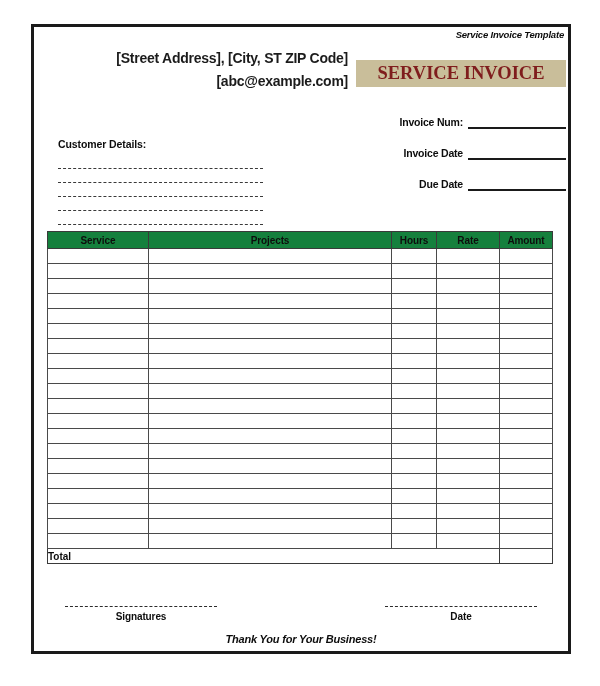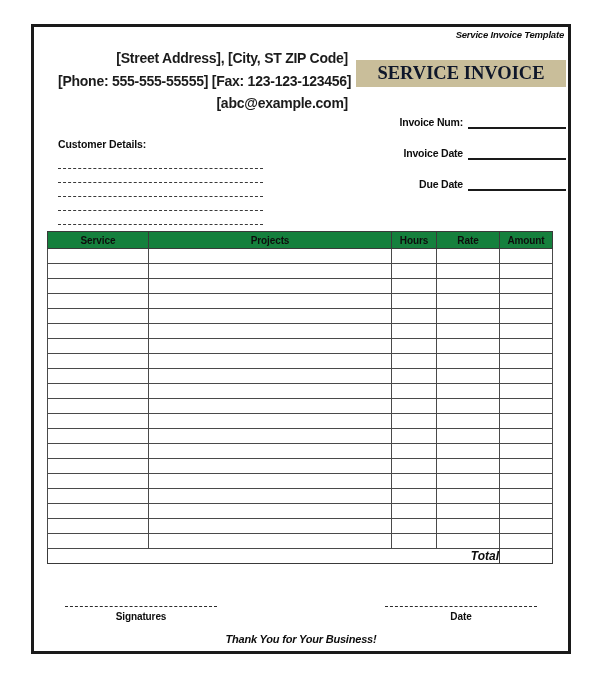--- a/index.html
+++ b/index.html
@@ -101,21 +101,21 @@
     height: 27px;
     background: #c9be9a;
     display: flex;
     align-items: center;
     justify-content: center;
   }
   .banner-text {
     font-family: "Liberation Serif", serif;
     font-size: 18.5px;
     font-weight: bold;
-    color: #0f172a;
+    color: #7f1d1d;
     letter-spacing: 0px;
     white-space: nowrap;
   }
 
   
   .meta-block {
     position: absolute;
     left: 300px;
     top: 88px;
     width: 232px;
@@ -170,27 +170,25 @@
     text-align: center;
     border-color: #3a3a3a;
   }
   .col-service  { width: 101px; }
   .col-projects { width: 243px; }
   .col-hours    { width: 45px; }
   .col-rate     { width: 63px; }
   .col-amount   { width: 53px; }
 
   td.total-label {
-    text-align: right;
-    font-size: 12px;
+    font-size: 10px;
     font-weight: bold;
     color: #0d0d0d;
     padding-right: 5px;
     height: 17px;
-    font-style: italic;
   }
   tr.total-row td { border-color: #3a3a3a; }
 
   
   .footer {
     position: absolute;
     left: 0;
     right: 0;
     bottom: 0;
     height: 80px;
@@ -229,21 +227,20 @@
 </head>
 <body>
 
 <div class="page">
   <div class="inner">
 
     <div class="template-caption">Service Invoice Template</div>
 
     <div class="company-block">
       <div class="company-line">[Street Address], [City, ST ZIP Code]</div>
-      <div class="company-line">[Phone: 555-555-55555] [Fax: 123-123-123456]</div>
       <div class="company-line">[abc@example.com]</div>
     </div>
 
     <div class="customer-block">
       <div class="customer-title">Customer Details:</div>
       <div id="customer-lines">
           <div class="cust-line"></div>
           <div class="cust-line"></div>
           <div class="cust-line"></div>
           <div class="cust-line"></div>

